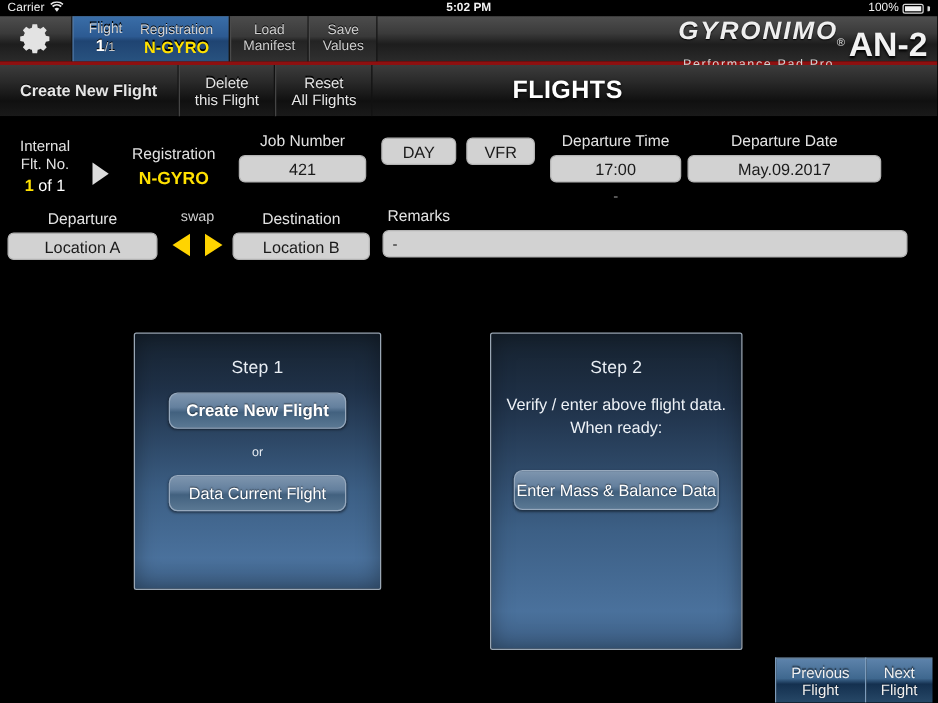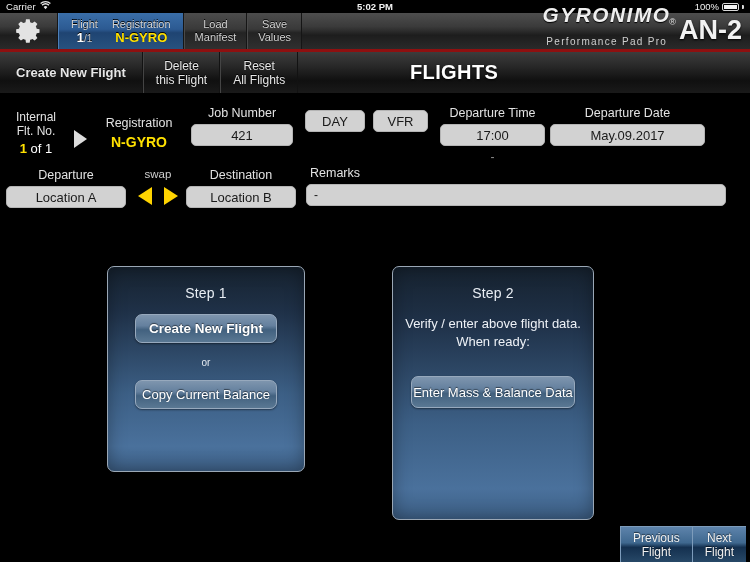--- a/index.html
+++ b/index.html
@@ -73,22 +73,22 @@
   }
   .tab-flightreg { flex-direction: row; gap: 14px; padding: 0 12px; align-items: center; }
   .tab-col { display: flex; flex-direction: column; align-items: center; }
   .tab-col .hdr { font-size: 11px; color: #d2d2d2; }
   .tab-col .val { font-size: 13px; font-weight: bold; color: #ffffff; }
   .tab-col .val .sub { font-size: 10px; font-weight: normal; color: #c9c9c9; }
   .tab-col .val.yellow { color: #ffe100; font-size: 13px; }
   .tab-line { text-align: center; }
 
   .brand {
-    margin-left: auto; display: flex; align-items: flex-end; justify-content: flex-end;
-    padding: 0 8px 2px 0; gap: 1px;
+    margin-left: auto; display: flex; align-items: center; justify-content: flex-end;
+    padding: 12px 8px 2px 0; gap: 1px;
   }
   .brand-block { display: flex; flex-direction: column; align-items: center; line-height: 1; }
   .gyronimo {
     font-family: "Liberation Sans", sans-serif;
     font-size: 20px; font-weight: bold; font-style: italic;
     letter-spacing: 1.5px; color: #efefef;
     text-shadow: 0 1px 1px #000;
     transform: scaleX(1.04);
   }
   .ppp {
@@ -175,21 +175,21 @@
     border-top: 9px solid transparent;
     border-bottom: 9px solid transparent;
     border-left: 14px solid #ffd400;
   }
   .dash-mark { color: #8c8c8c; font-size: 12px; text-align: center; }
 
   
   .panel {
     position: absolute;
     border: 1px solid #9aa7b5;
-    border-radius: 7px;
+    border-radius: 2px;
     background: linear-gradient(to bottom, #16222f 0%, #1f3148 22%, #3c5f85 62%, #4a719c 88%, #3d5f85 100%);
     box-shadow: inset 0 0 18px rgba(0,0,0,.35);
     display: flex; flex-direction: column; align-items: center;
   }
   .panel-title {
     color: #e9eef4; font-size: 14px; margin-top: 18px; letter-spacing: .2px;
   }
   .panel-text {
     color: #eef2f7; font-size: 13px; text-align: center; line-height: 18px;
     margin-top: 14px;
@@ -360,21 +360,21 @@
   <div class="abs" style="left:306px; top:72px; width:420px;">
     <div class="fld-label" style="text-align:left; padding-left:4px;">Remarks</div>
     <div class="pill left-text" style="margin-top:4px;">-</div>
   </div>
 </div>
 
 <div class="panel" style="left:107px; top:266px; width:198px; height:206px;">
   <div class="panel-title">Step 1</div>
   <div class="pbtn bold" style="width:142px; height:29px; margin-top:13px;">Create New Flight</div>
   <div class="or-text" style="margin-top:14px;">or</div>
-  <div class="pbtn" style="width:142px; height:29px; margin-top:12px;">Copy Current Balance</div>
+  <div class="pbtn" style="width:142px; height:29px; margin-top:12px;">Data Current Flight</div>
 </div>
 
 <div class="panel" style="left:392px; top:266px; width:202px; height:254px;">
   <div class="panel-title">Step 2</div>
   <div class="panel-text">Verify / enter above flight data.</div>
   <div class="panel-text" style="margin-top:0;">When ready:</div>
   <div class="pbtn" style="width:164px; height:32px; margin-top:25px;">Enter Mass &amp; Balance Data</div>
 </div>
 
 <div class="bottomnav">

